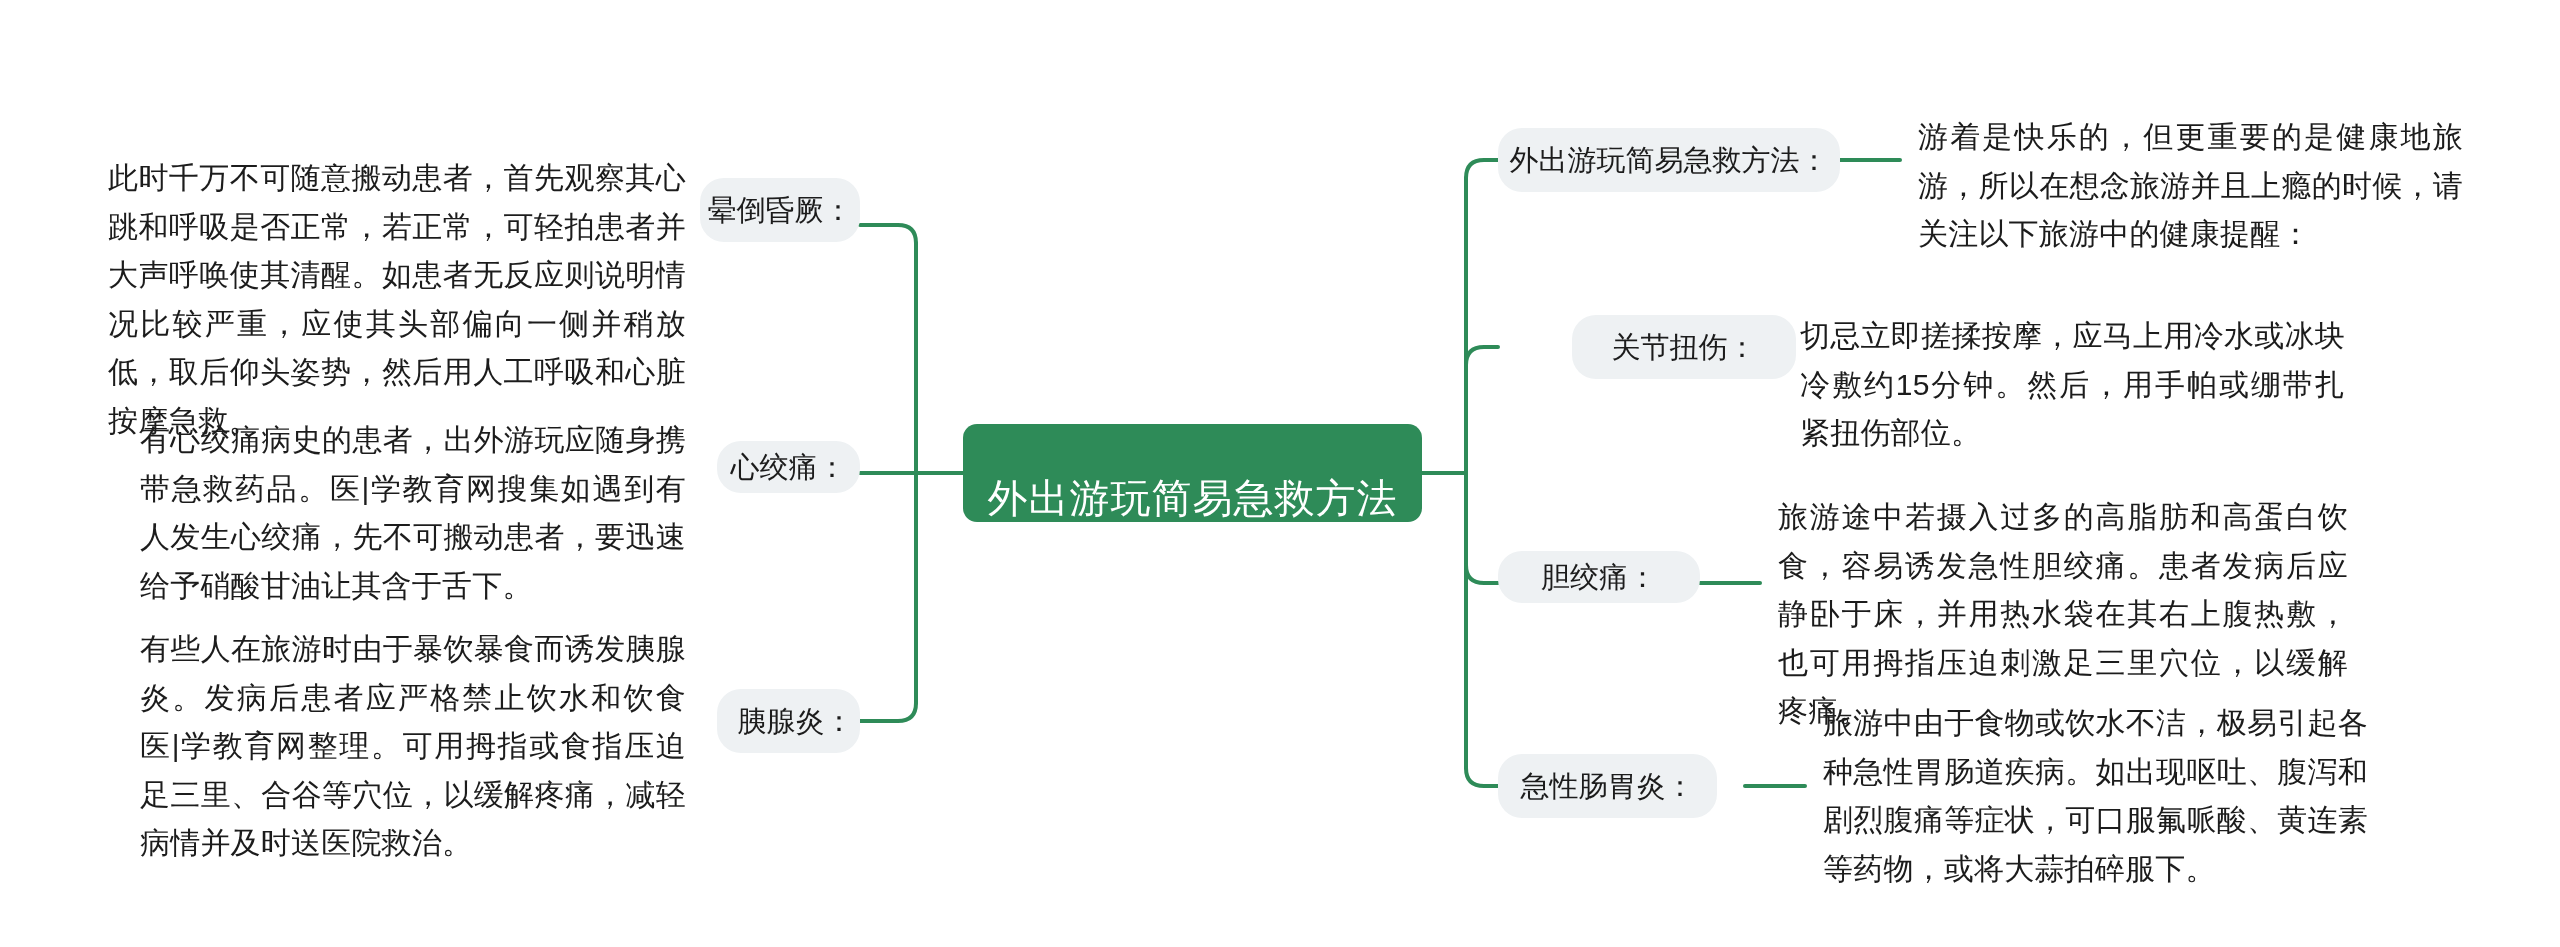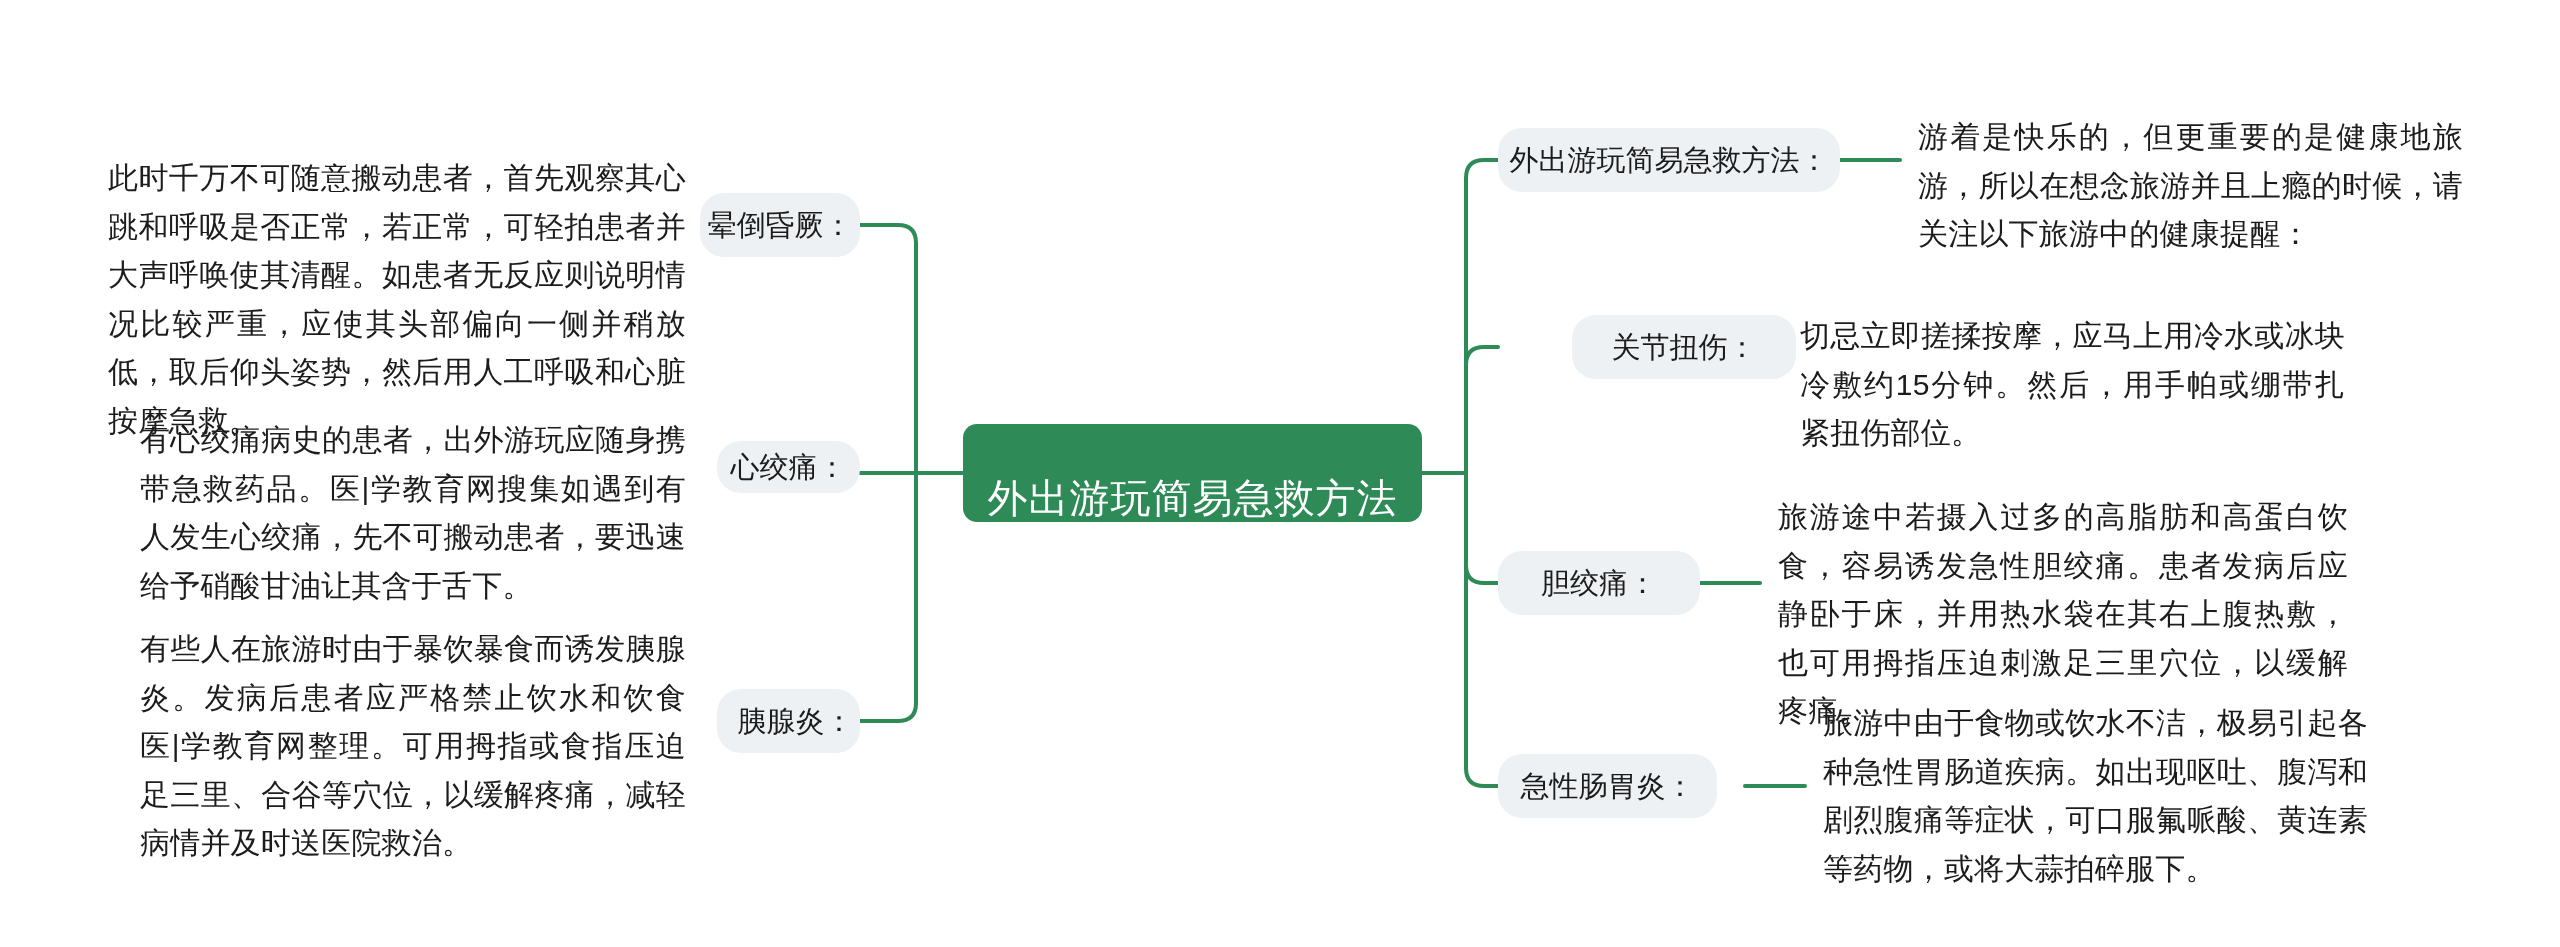--- a/index.html
+++ b/index.html
@@ -112,21 +112,21 @@
       <path d="M 1722 347 L 1782 347"></path>
       <path d="M 1700 583 L 1760 583"></path>
       <path d="M 1745 786 L 1805 786"></path>
     </g>
   </svg>
 
   <div class="root-node" style="left:963px; top:424px; width:459px; height:98px;">
     <span>外出游玩简易急救方法</span>
   </div>
 
-  <div class="pill" style="left:700px; top:193px; width:160px; height:64px;">
+  <div class="pill" style="left:700px; top:178px; width:160px; height:64px;">
     <span>晕倒昏厥：</span>
   </div>
 
   <div class="pill" style="left:717px; top:441px; width:143px; height:52px;">
     <span>心绞痛：</span>
   </div>
 
   <div class="pill" style="left:717px; top:689px; width:143px; height:64px;padding-left:36px;">
     <span>胰腺炎：</span>
   </div>
@@ -144,21 +144,21 @@
   </div>
 
   <div class="pill" style="left:1498px; top:128px; width:342px; height:64px;">
     <span>外出游玩简易急救方法：</span>
   </div>
 
   <div class="pill" style="left:1572px; top:315px; width:224px; height:64px;">
     <span>关节扭伤：</span>
   </div>
 
-  <div class="pill" style="left:1498px; top:551px; width:202px; height:64px;">
+  <div class="pill" style="left:1498px; top:551px; width:202px; height:52px;">
     <span>胆绞痛：</span>
   </div>
 
   <div class="pill" style="left:1498px; top:754px; width:219px; height:64px;">
     <span>急性肠胃炎：</span>
   </div>
 
   <div class="leaf-text right" style="left:1918px; top:113px; width:545px;">
     <span>游着是快乐的，但更重要的是健康地旅游，所以在想念旅游并且上瘾的时候，请关注以下旅游中的健康提醒：</span>
   </div>

